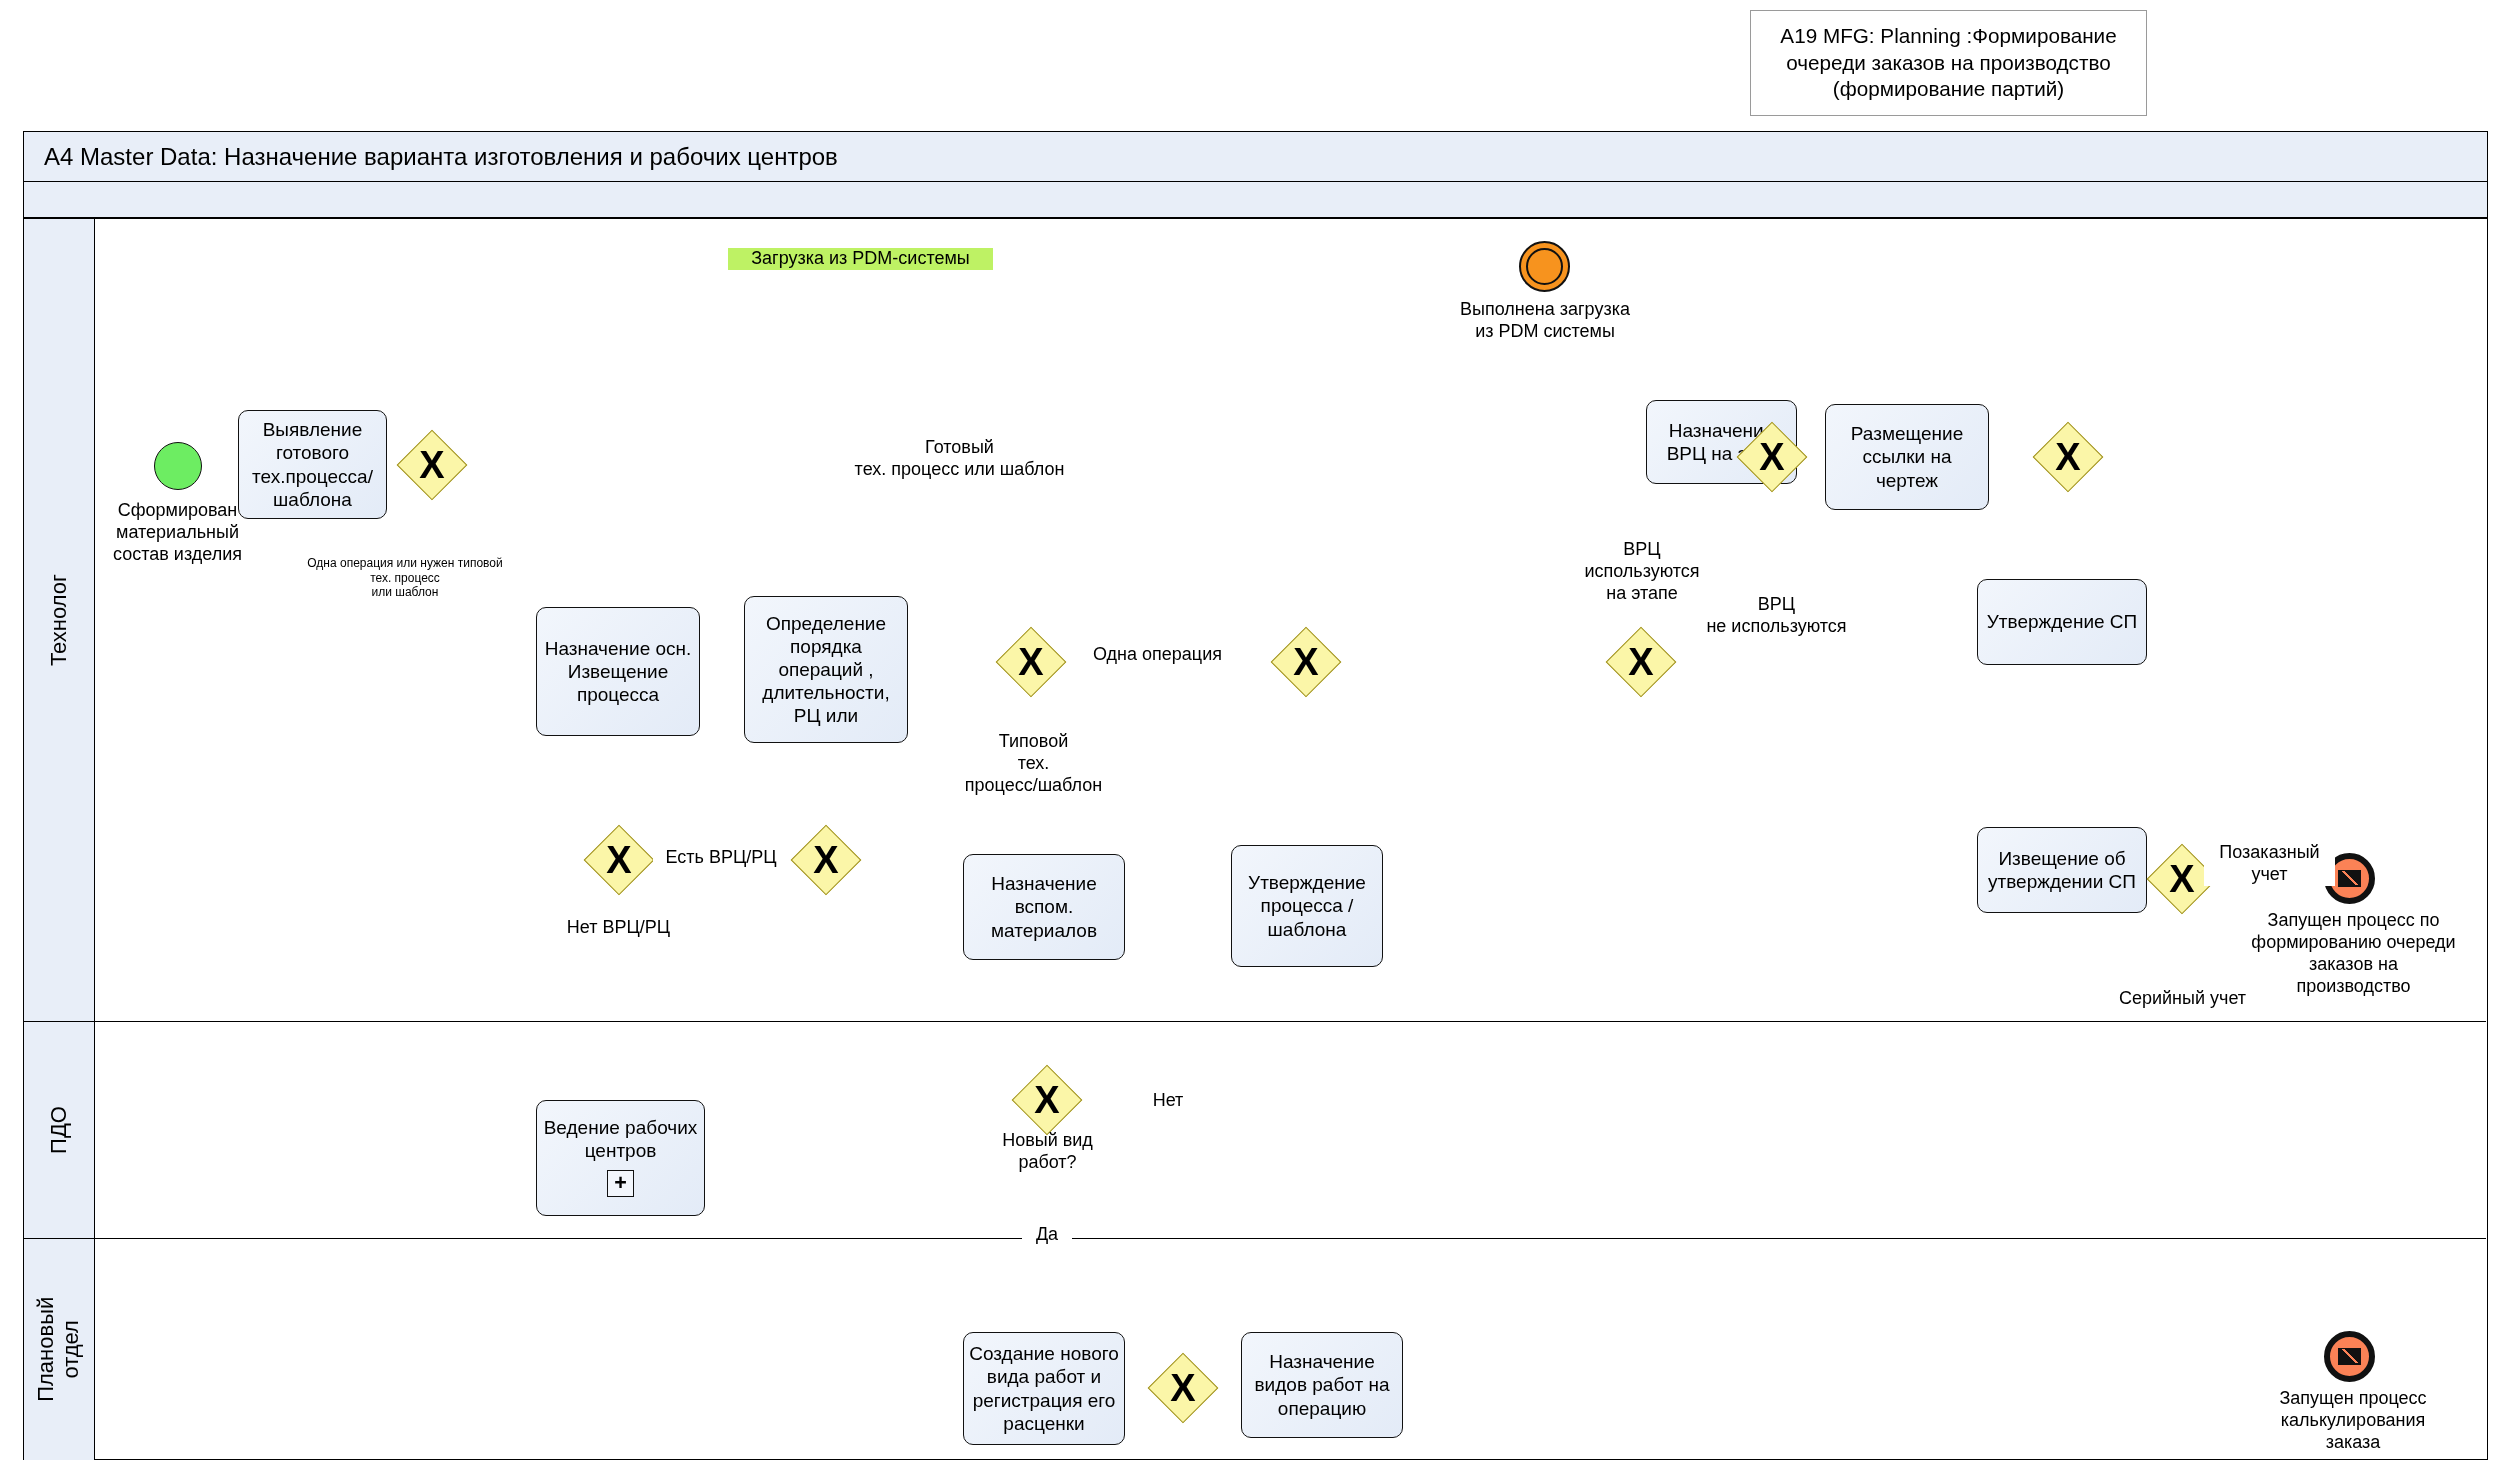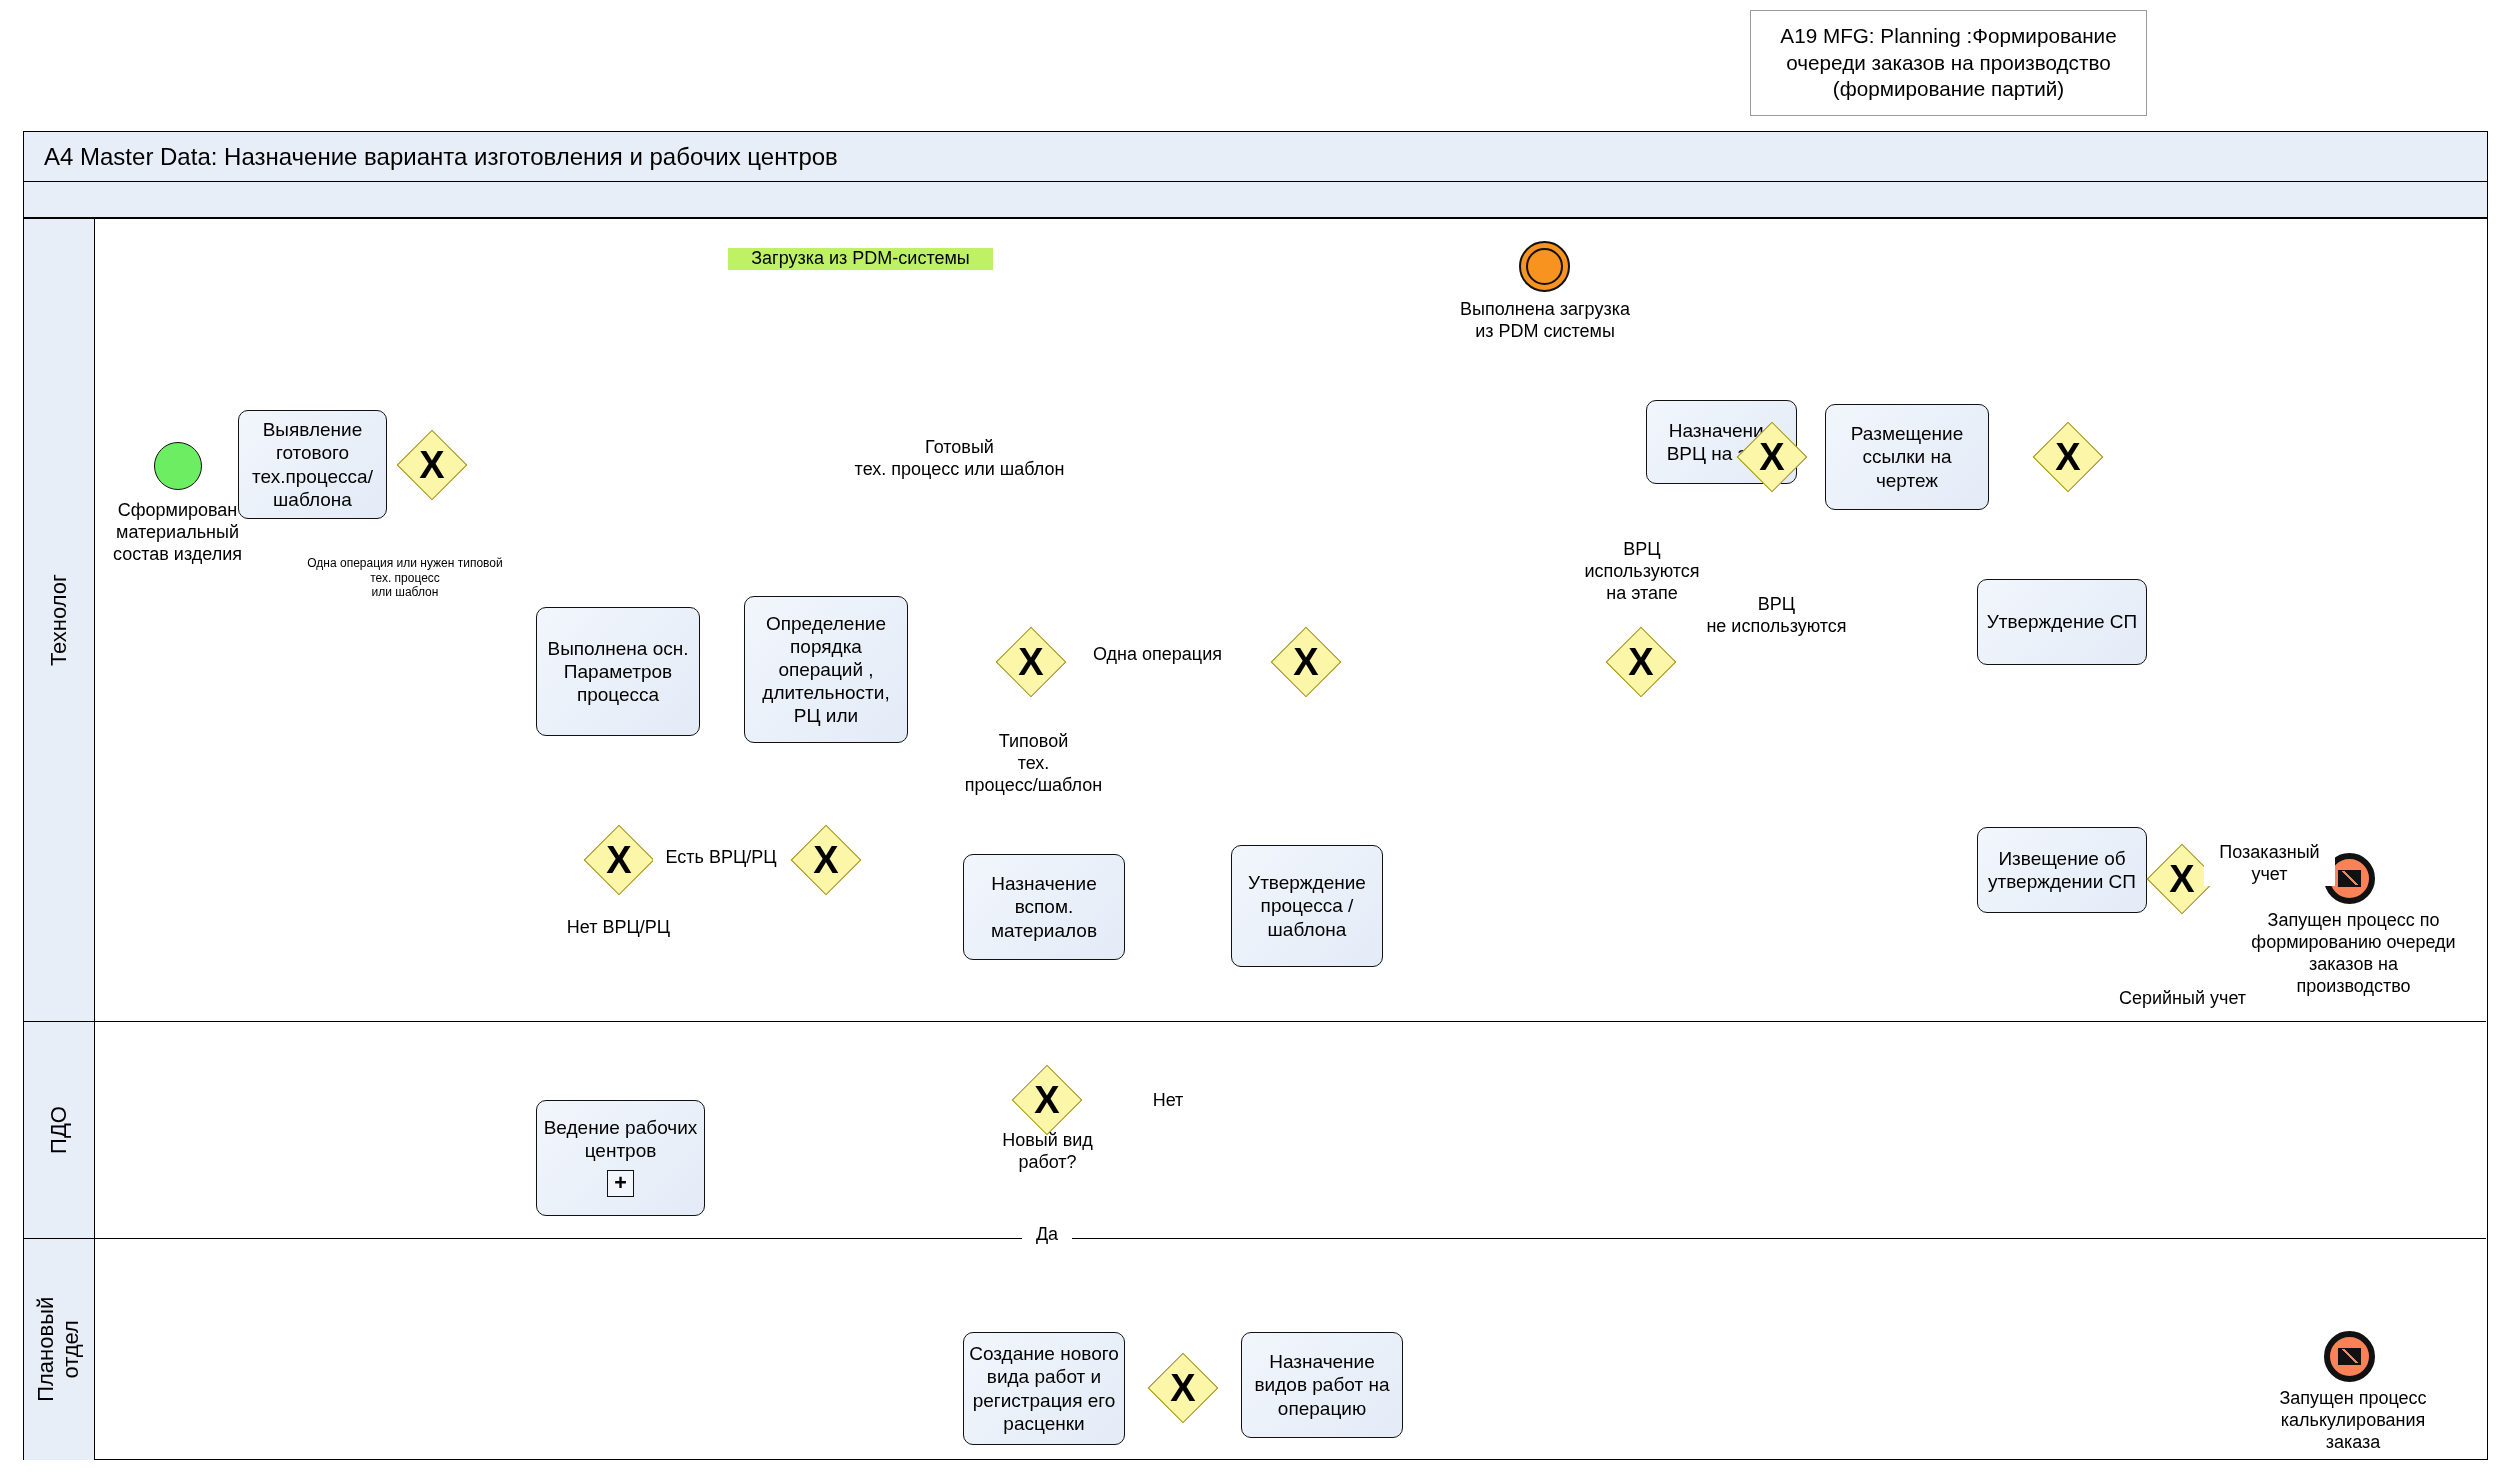--- a/index.html
+++ b/index.html
@@ -183,21 +183,21 @@
   <div class="ev-end" style="left:2324px;top:1331px;">
       <span class="msg"></span>
     </div>
   <div class="lbl" style="left:2258px;top:1388px;width:190px;">Запущен процесс калькулирования заказа</div>
 
   <div class="task" style="left:238px;top:410px;width:149px;height:109px;">
     <span class="tl">Выявление готового тех.процесса/ шаблона</span>
   </div>
 
   <div class="task" style="left:536px;top:607px;width:164px;height:129px;">
-    <span class="tl">Выполнена осн. Параметров процесса</span>
+    <span class="tl">Назначение осн. Извещение процесса</span>
   </div>
 
   <div class="task" style="left:744px;top:596px;width:164px;height:147px;">
     <span class="tl">Определение порядка операций , длительности, РЦ или</span>
   </div>
 
   <div class="task" style="left:963px;top:854px;width:162px;height:106px;">
     <span class="tl">Назначение вспом. материалов</span>
   </div>
 

